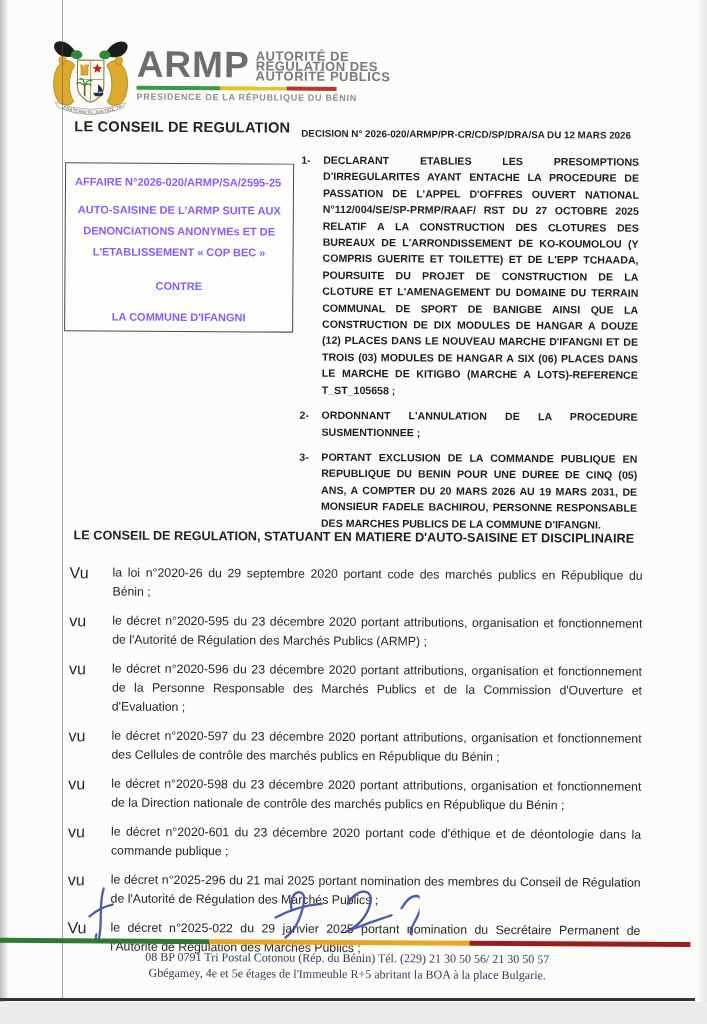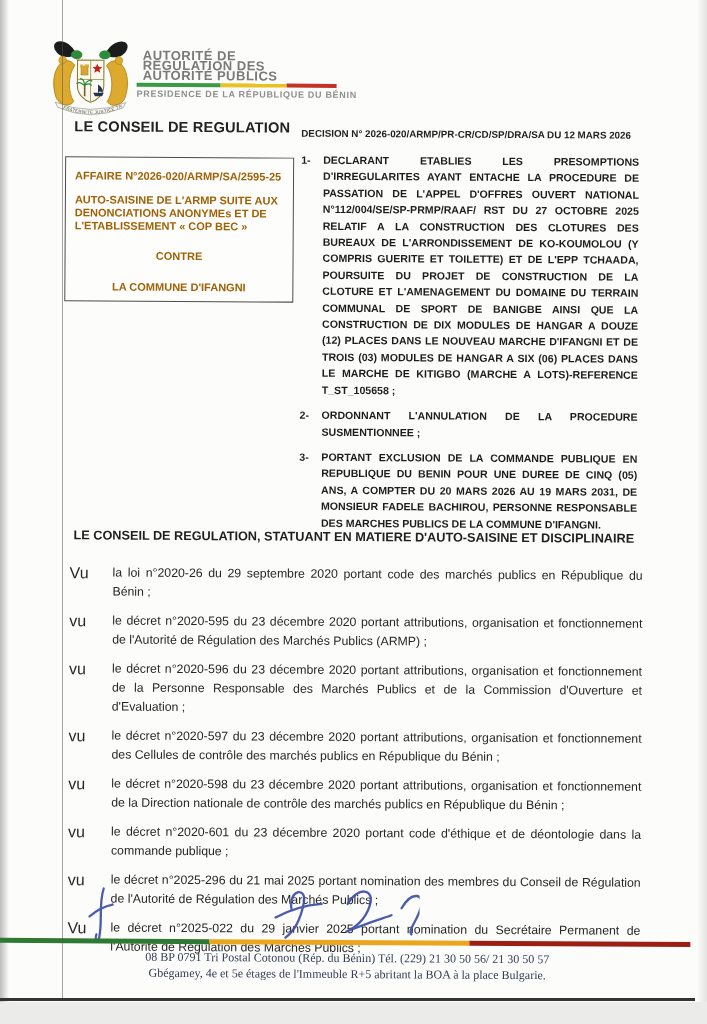--- a/index.html
+++ b/index.html
@@ -20,23 +20,23 @@
   .brand-abbr{font-size:37px;font-weight:bold;color:#6d6d6d;letter-spacing:1px;line-height:36px;}
   .brand-name{margin-left:6px;padding-top:4px;font-size:13px;font-weight:bold;color:#7a7a7a;letter-spacing:.5px;line-height:9.8px;}
   .brand-bar{margin-top:3px;width:200px;height:4px;display:flex;}
   .brand-bar i{display:block;height:100%;}
   .brand-sub{margin-top:2px;font-size:9px;font-weight:bold;color:#8f8f8f;letter-spacing:.7px;}
 
   .council-title{position:absolute;left:72px;top:120px;font-size:14.6px;font-weight:bold;color:#222;letter-spacing:.2px;}
   .decision-ref{position:absolute;left:299px;top:128px;width:334px;font-size:9.8px;font-weight:bold;color:#222;}
 
   
-  .case-box{position:absolute;left:63px;top:158px;width:229px;box-sizing:border-box;border:1.6px solid #4d4d4d;padding:12px 9px 8px 9px;color:#a16207;background:rgba(255,255,255,.4);}
+  .case-box{position:absolute;left:63px;top:164px;width:229px;box-sizing:border-box;border:1.6px solid #4d4d4d;padding:12px 9px 8px 9px;color:#8b5cf6;background:rgba(255,255,255,.4);}
   .case-box .l1{font-size:11px;font-weight:bold;line-height:13px;}
-  .case-box .l2{margin-top:11px;font-size:11px;font-weight:bold;line-height:13px;}
+  .case-box .l2{margin-top:11px;text-align:center;font-size:11px;font-weight:bold;line-height:21px;}
   .case-box .l3{margin-top:17px;text-align:center;font-size:11px;font-weight:bold;}
   .case-box .l4{margin-top:19px;text-align:center;font-size:11px;font-weight:bold;}
 
   
   .rulings{position:absolute;left:299px;top:152px;width:338px;}
   .ruling{display:flex;margin-bottom:9px;color:#1d1d1d;}
   .ruling .num{width:22px;flex:none;font-size:10.6px;font-weight:bold;line-height:16.4px;}
   .ruling .txt{flex:1;font-size:10.6px;font-weight:bold;line-height:16.4px;text-align:justify;}
 
   .section-heading{position:absolute;left:70px;top:530px;width:568px;text-align:center;font-size:12.7px;font-weight:bold;color:#1f1f1f;}
@@ -98,20 +98,21 @@
       <defs>
           <path id="mottoCurve" d="M15,83 Q50,97 85,83"></path>
         </defs>
       <text font-size="5" fill="#555" font-family="Liberation Sans, sans-serif" letter-spacing=".4">
         <textPath href="#mottoCurve" startOffset="4">FRATERNITE JUSTICE TRAVAIL</textPath>
       </text>
     </svg>
 
     <div class="brand">
       <div class="brand-row">
+        <span class="brand-abbr">ARMP</span>
         <span class="brand-name">
           <span style="display:block">AUTORITÉ DE</span>
           <span style="display:block">RÉGULATION DES</span>
           <span style="display:block">AUTORITÉ PUBLICS</span>
         </span>
       </div>
       <div class="brand-bar">
         <i style="width:42%;background:#3a9a45"></i>
           <i style="width:33%;background:#e8c122"></i>
           <i style="width:25%;background:#c43327"></i>

